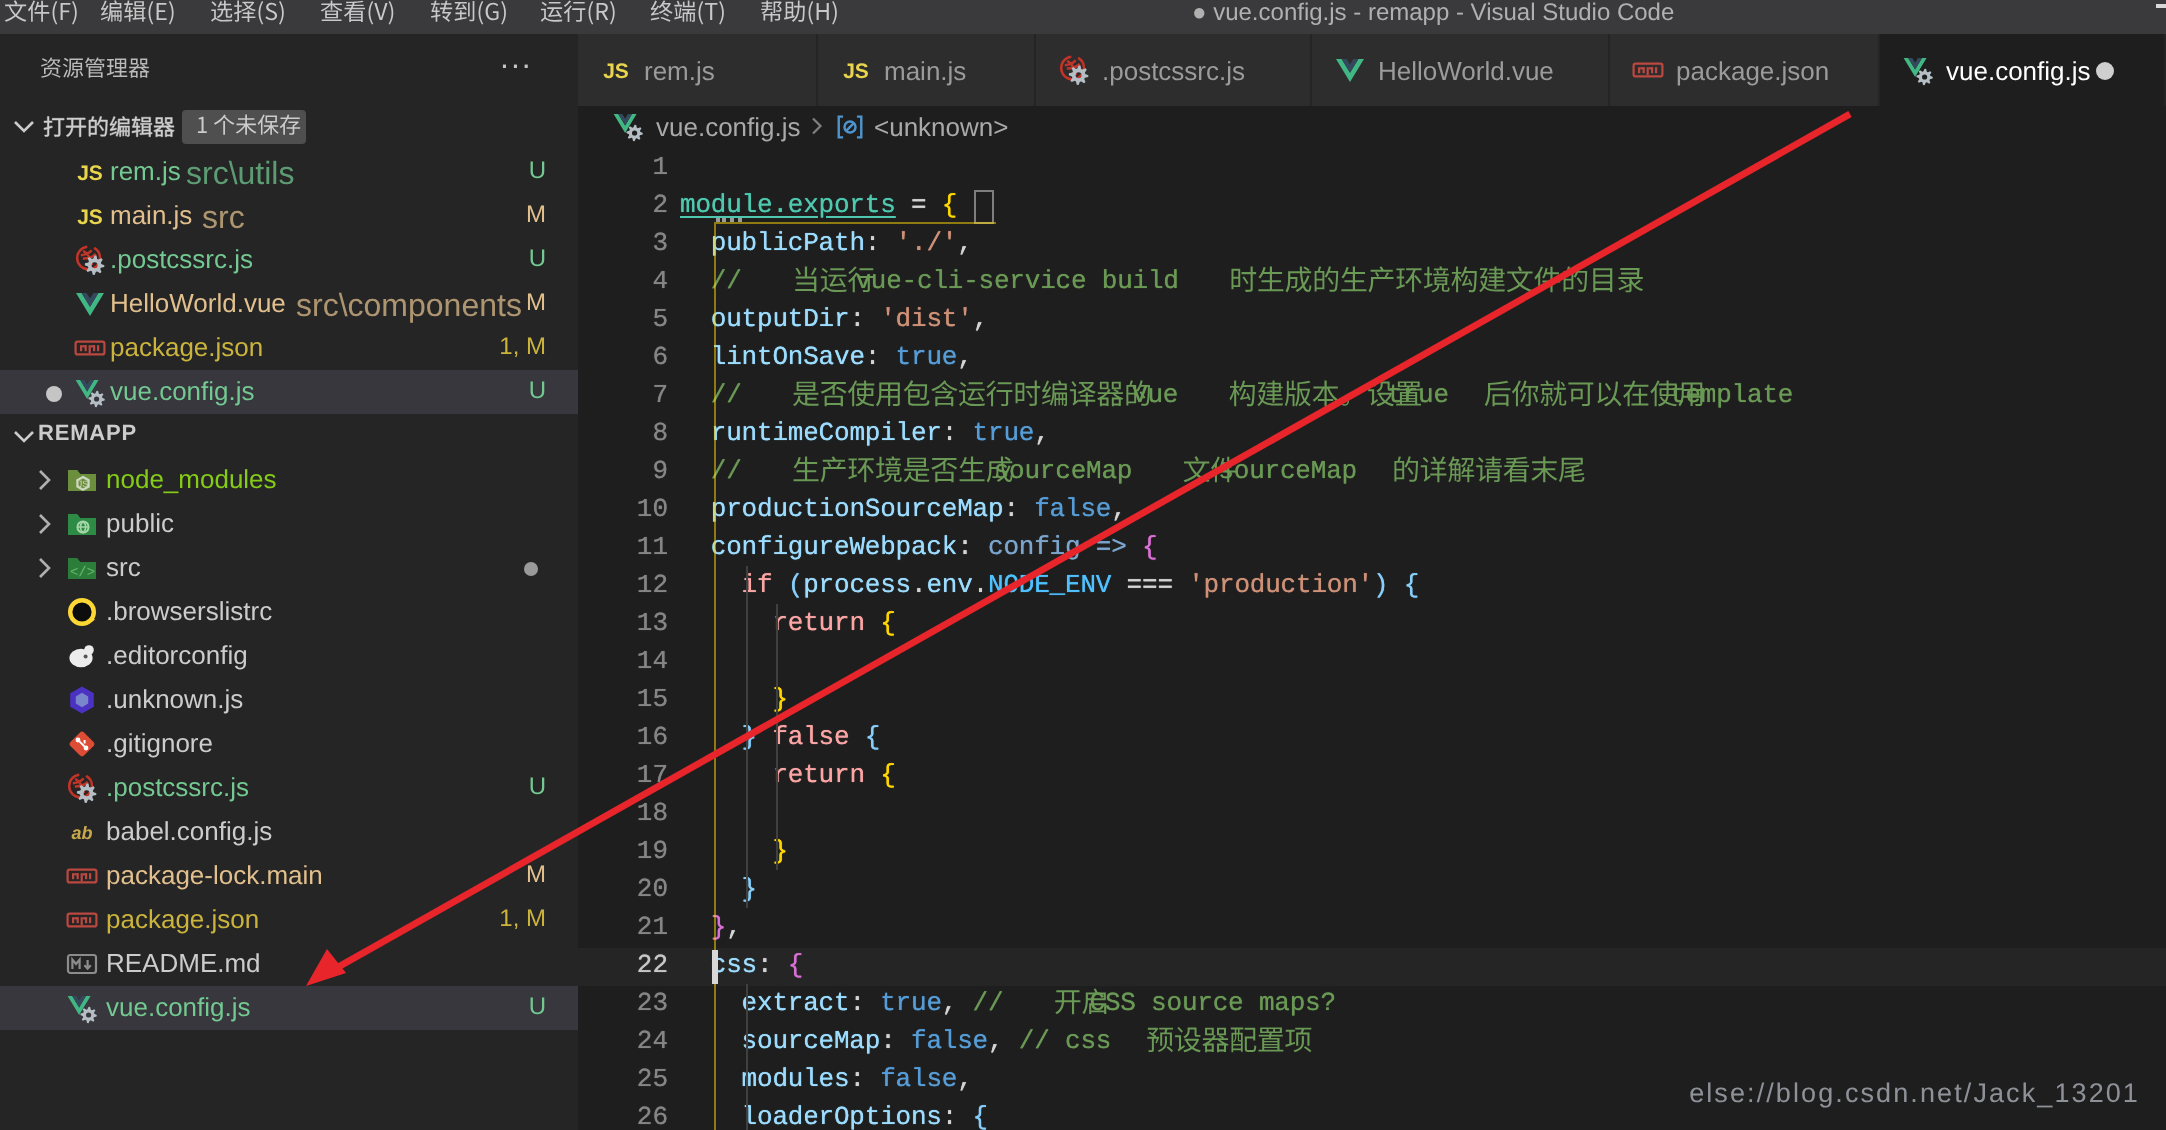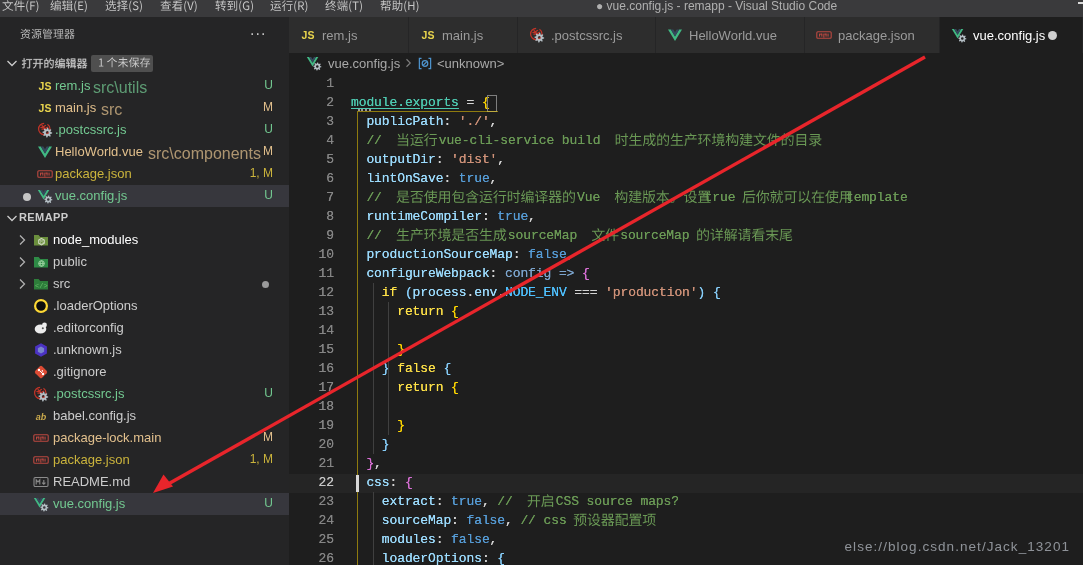--- a/index.html
+++ b/index.html
@@ -9,27 +9,27 @@
 #tabbar{left:289px;top:17px;width:794px;height:36px;background:#252526;display:flex}
 .tab{height:36px;background:#2d2d2d;border-right:1px solid #252526;position:relative;font-size:13px;color:#9b9b9b;display:flex;align-items:center}
 .tab.active{background:#1e1e1e;color:#ffffff}
 .tab .ticon{margin-left:11px;margin-right:6px;width:16px;height:16px;flex:none}
 #breadcrumb{left:289px;top:53px;width:794px;height:21px;background:#1e1e1e;color:#a9a9a9;font-size:13px}
 .row{position:absolute;left:0;width:289px;height:22px;color:#cccccc}
 .row .lbl{position:absolute;top:3px;font-size:13px;white-space:pre}
 .row .desc{position:absolute;top:4px;font-size:16px;opacity:0.72;white-space:pre}
 .row .badge{position:absolute;top:3px;right:16px;font-size:12px;text-align:right}
 .sel{background:#37373d}
-.g{color:#73C991}.m{color:#E2C08D}.y{color:#CBB43C}.dim{color:#ffffff}
+.g{color:#73C991}.m{color:#E2C08D}.y{color:#CBB43C}.dim{color:#84cc16}
 .icon16{position:absolute;width:16px;height:16px}
 .cl{position:absolute;left:289px;width:794px;height:19px;font-family:"Liberation Mono",monospace;font-size:13px;line-height:19px;letter-spacing:-0.103px;white-space:pre;color:#d4d4d4;text-shadow:0 0 0.4px currentColor}
 .cl .ln{display:inline-block;width:45px;text-align:right;color:#858585;letter-spacing:0}
-.cl .cd{margin-left:17px}
+.cl .cd{margin-left:6px}
 .gap{display:inline-block}
-.p{color:#9CDCFE}.kw{color:#569CD6}.s{color:#CE9178}.c{color:#6A9955}.k{color:#fde047}
+.p{color:#9CDCFE}.kw{color:#569CD6}.s{color:#CE9178}.c{color:#6A9955}.k{color:#fca5a5}
 .cfg{color:#7CA5CE}.b1{color:#FFD700}.b2{color:#DA70D6}.b3{color:#87CEFA}.ne{color:#4FC1FF}
 .me{color:#4EC9B0;text-decoration:underline;text-underline-offset:2px}
 .guide{position:absolute;width:1px;background:#404040}
 </style></head><body>
 <div class="abs" id="titlebar"></div>
 <div class="abs" style="left:1078px;top:2px;width:5px;height:2px;background:#d9d9d9"></div>
 <div class="abs" id="sidebar"></div>
 <div class="abs" style="left:596px;top:-1px;font-size:12px;color:#b0b0b0;white-space:pre">● vue.config.js - remapp - Visual Studio Code</div>
 <div class="abs" style="left:250px;top:21px;font-size:16px;color:#c5c5c5;letter-spacing:1px">...</div>
 <div class="abs" style="left:91px;top:54.5px;width:62px;height:17px;background:#4f4f4f;border-radius:2px"></div>
@@ -135,21 +135,21 @@
       <text x="8.3" y="11.8" font-size="7" fill="#66bb6a" text-anchor="middle" font-family="Liberation Mono">&lt;/&gt;</text>
     </svg>
     <span class="lbl " style="left:53px">src</span>
     <div class="abs" style="left:262px;top:8px;width:7px;height:7px;border-radius:50%;background:#9a9a9a"></div>
   </div>
 <div class="row" style="top:295px">
     <svg class="icon16" style="left:33px;top:3px" viewBox="0 0 16 16">
       <circle cx="8" cy="8" r="5.9" fill="#0d0d0d" stroke="#FDD835" stroke-width="2.2"></circle>
       <path d="M12.5 10.5 l2 1.2 l-1.8 1.4 Z" fill="#FDD835"></path>
     </svg>
-    <span class="lbl " style="left:53px">.loaderOptions</span>
+    <span class="lbl " style="left:53px">.browserslistrc</span>
   </div>
 <div class="row" style="top:317px">
     <svg class="icon16" style="left:33px;top:3px" viewBox="0 0 16 16">
       <ellipse cx="7.5" cy="9" rx="5.8" ry="4.6" fill="#ececec"></ellipse>
       <circle cx="11.5" cy="5" r="2.4" fill="#ececec"></circle>
       <circle cx="9.8" cy="8.2" r="1" fill="#555"></circle>
     </svg>
     <span class="lbl " style="left:53px">.editorconfig</span>
   </div>
 <div class="row" style="top:339px">

